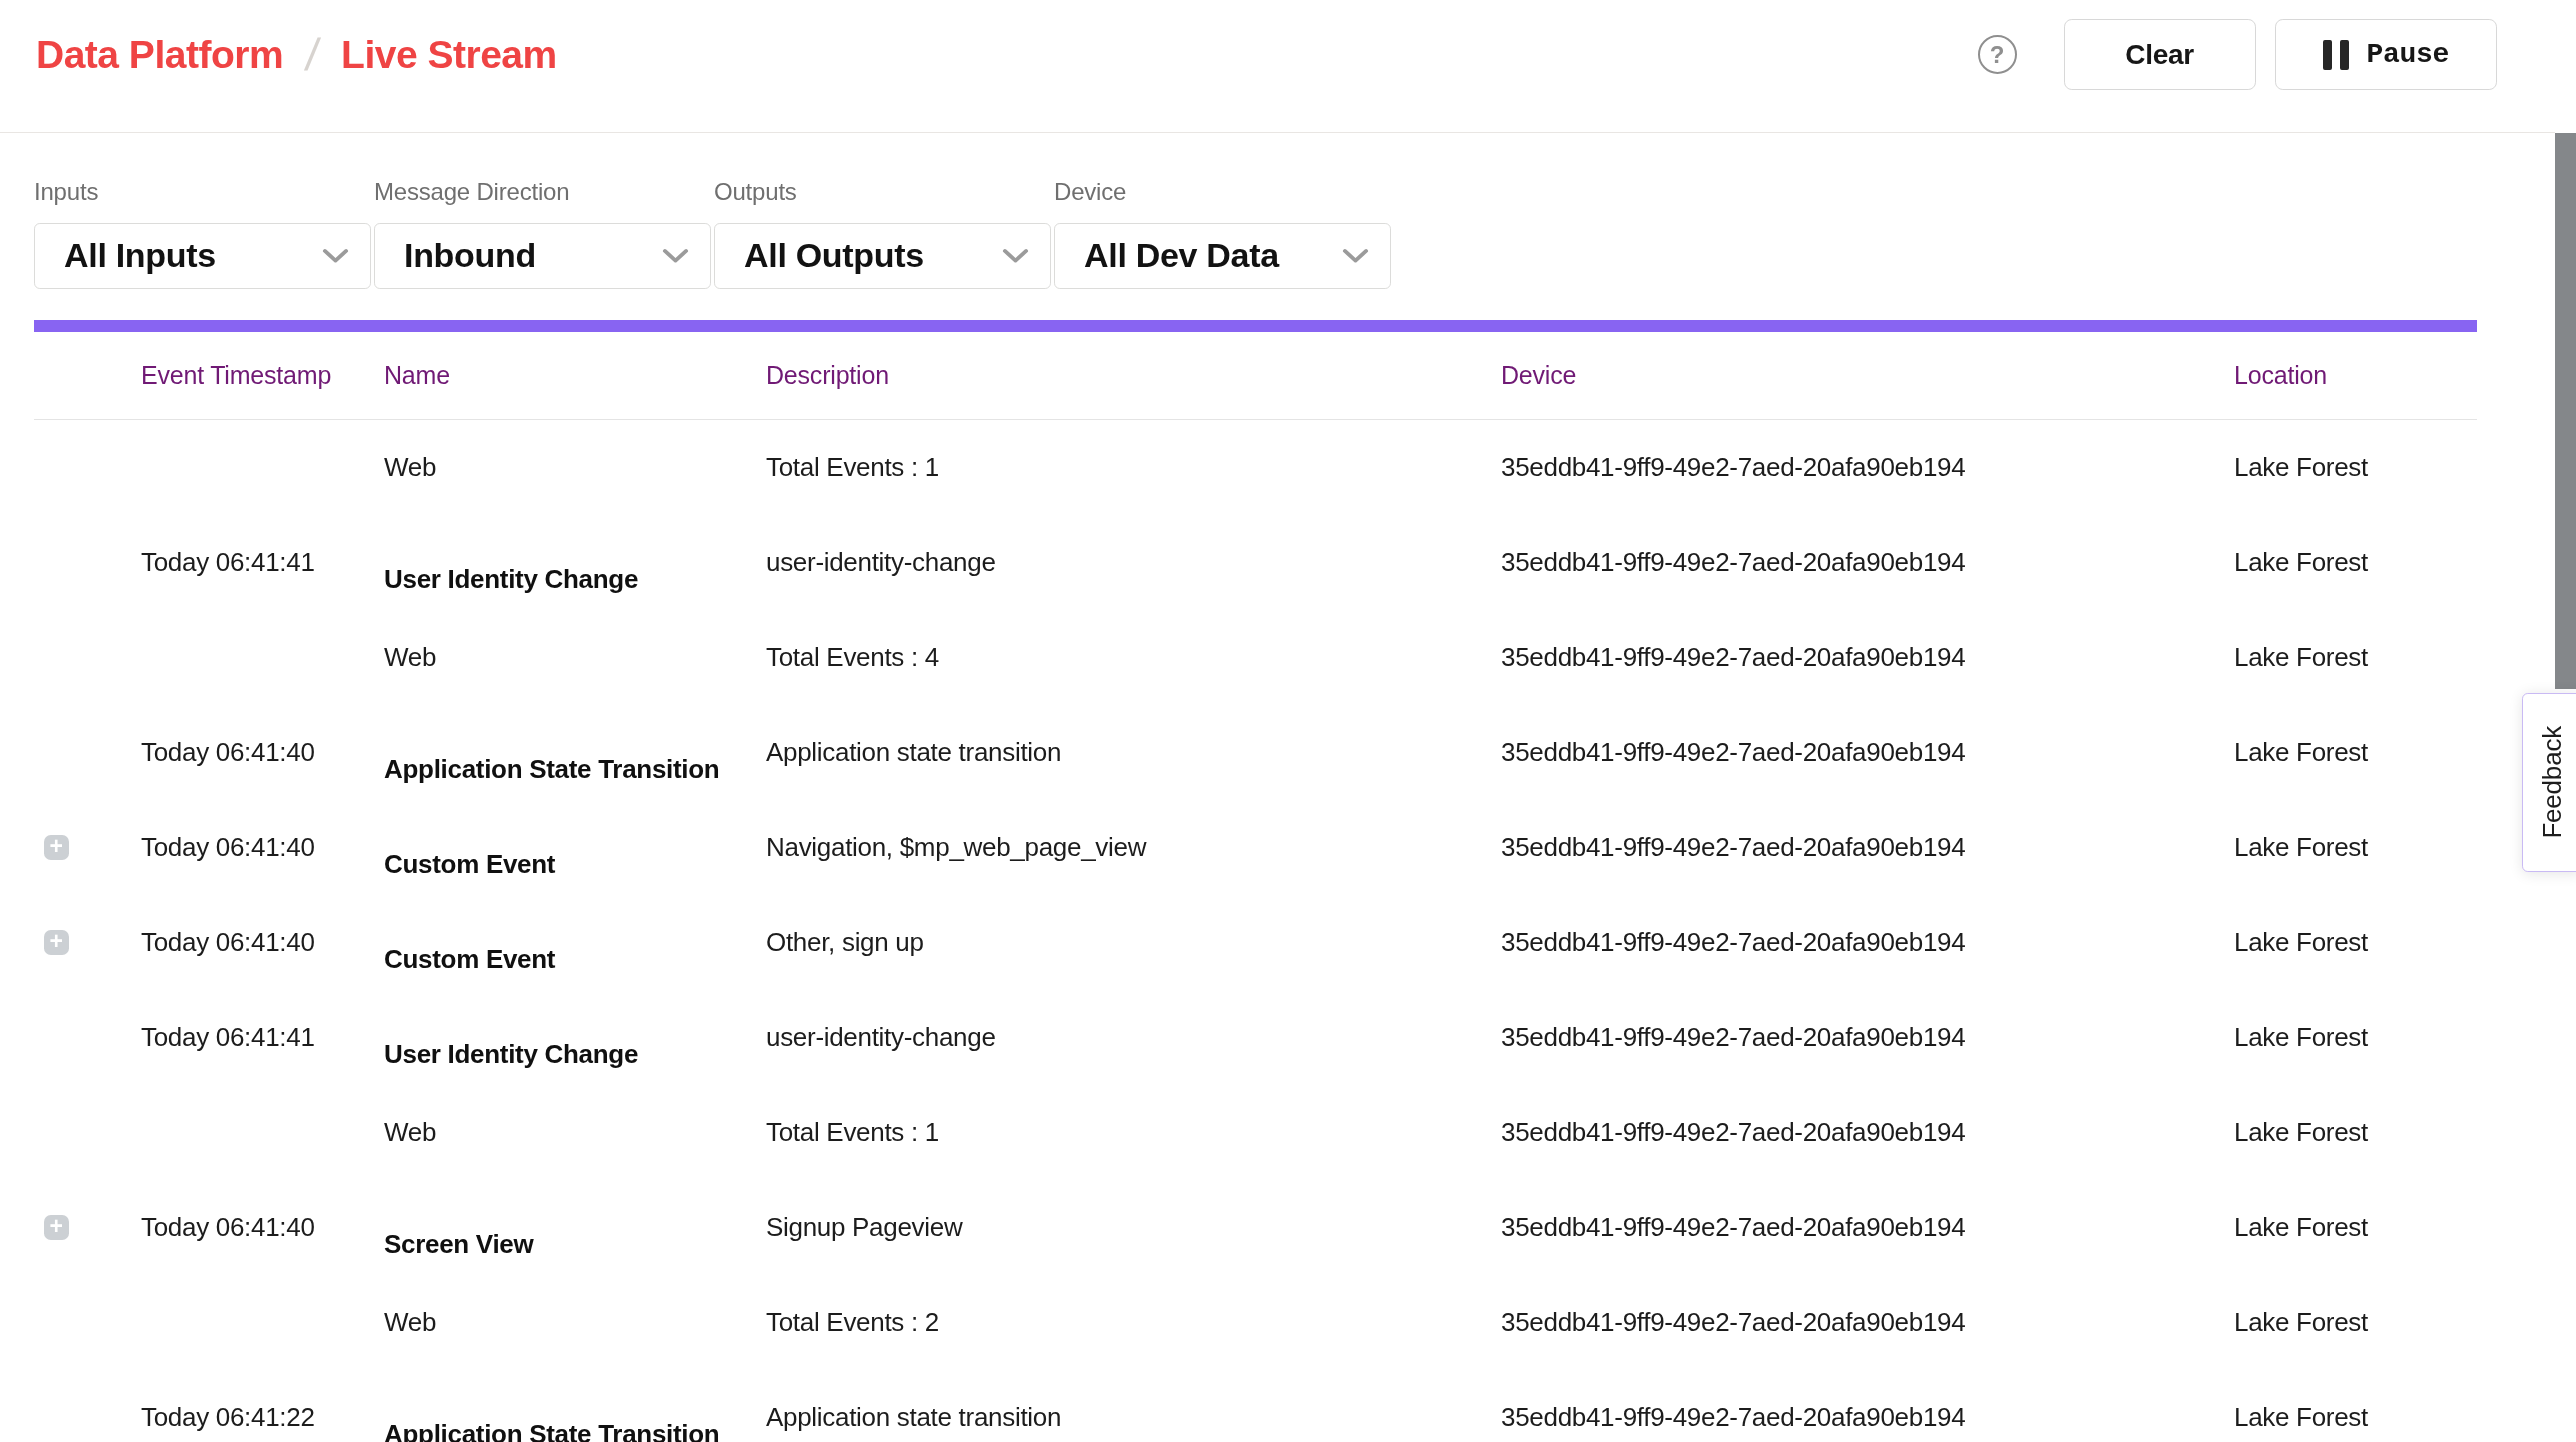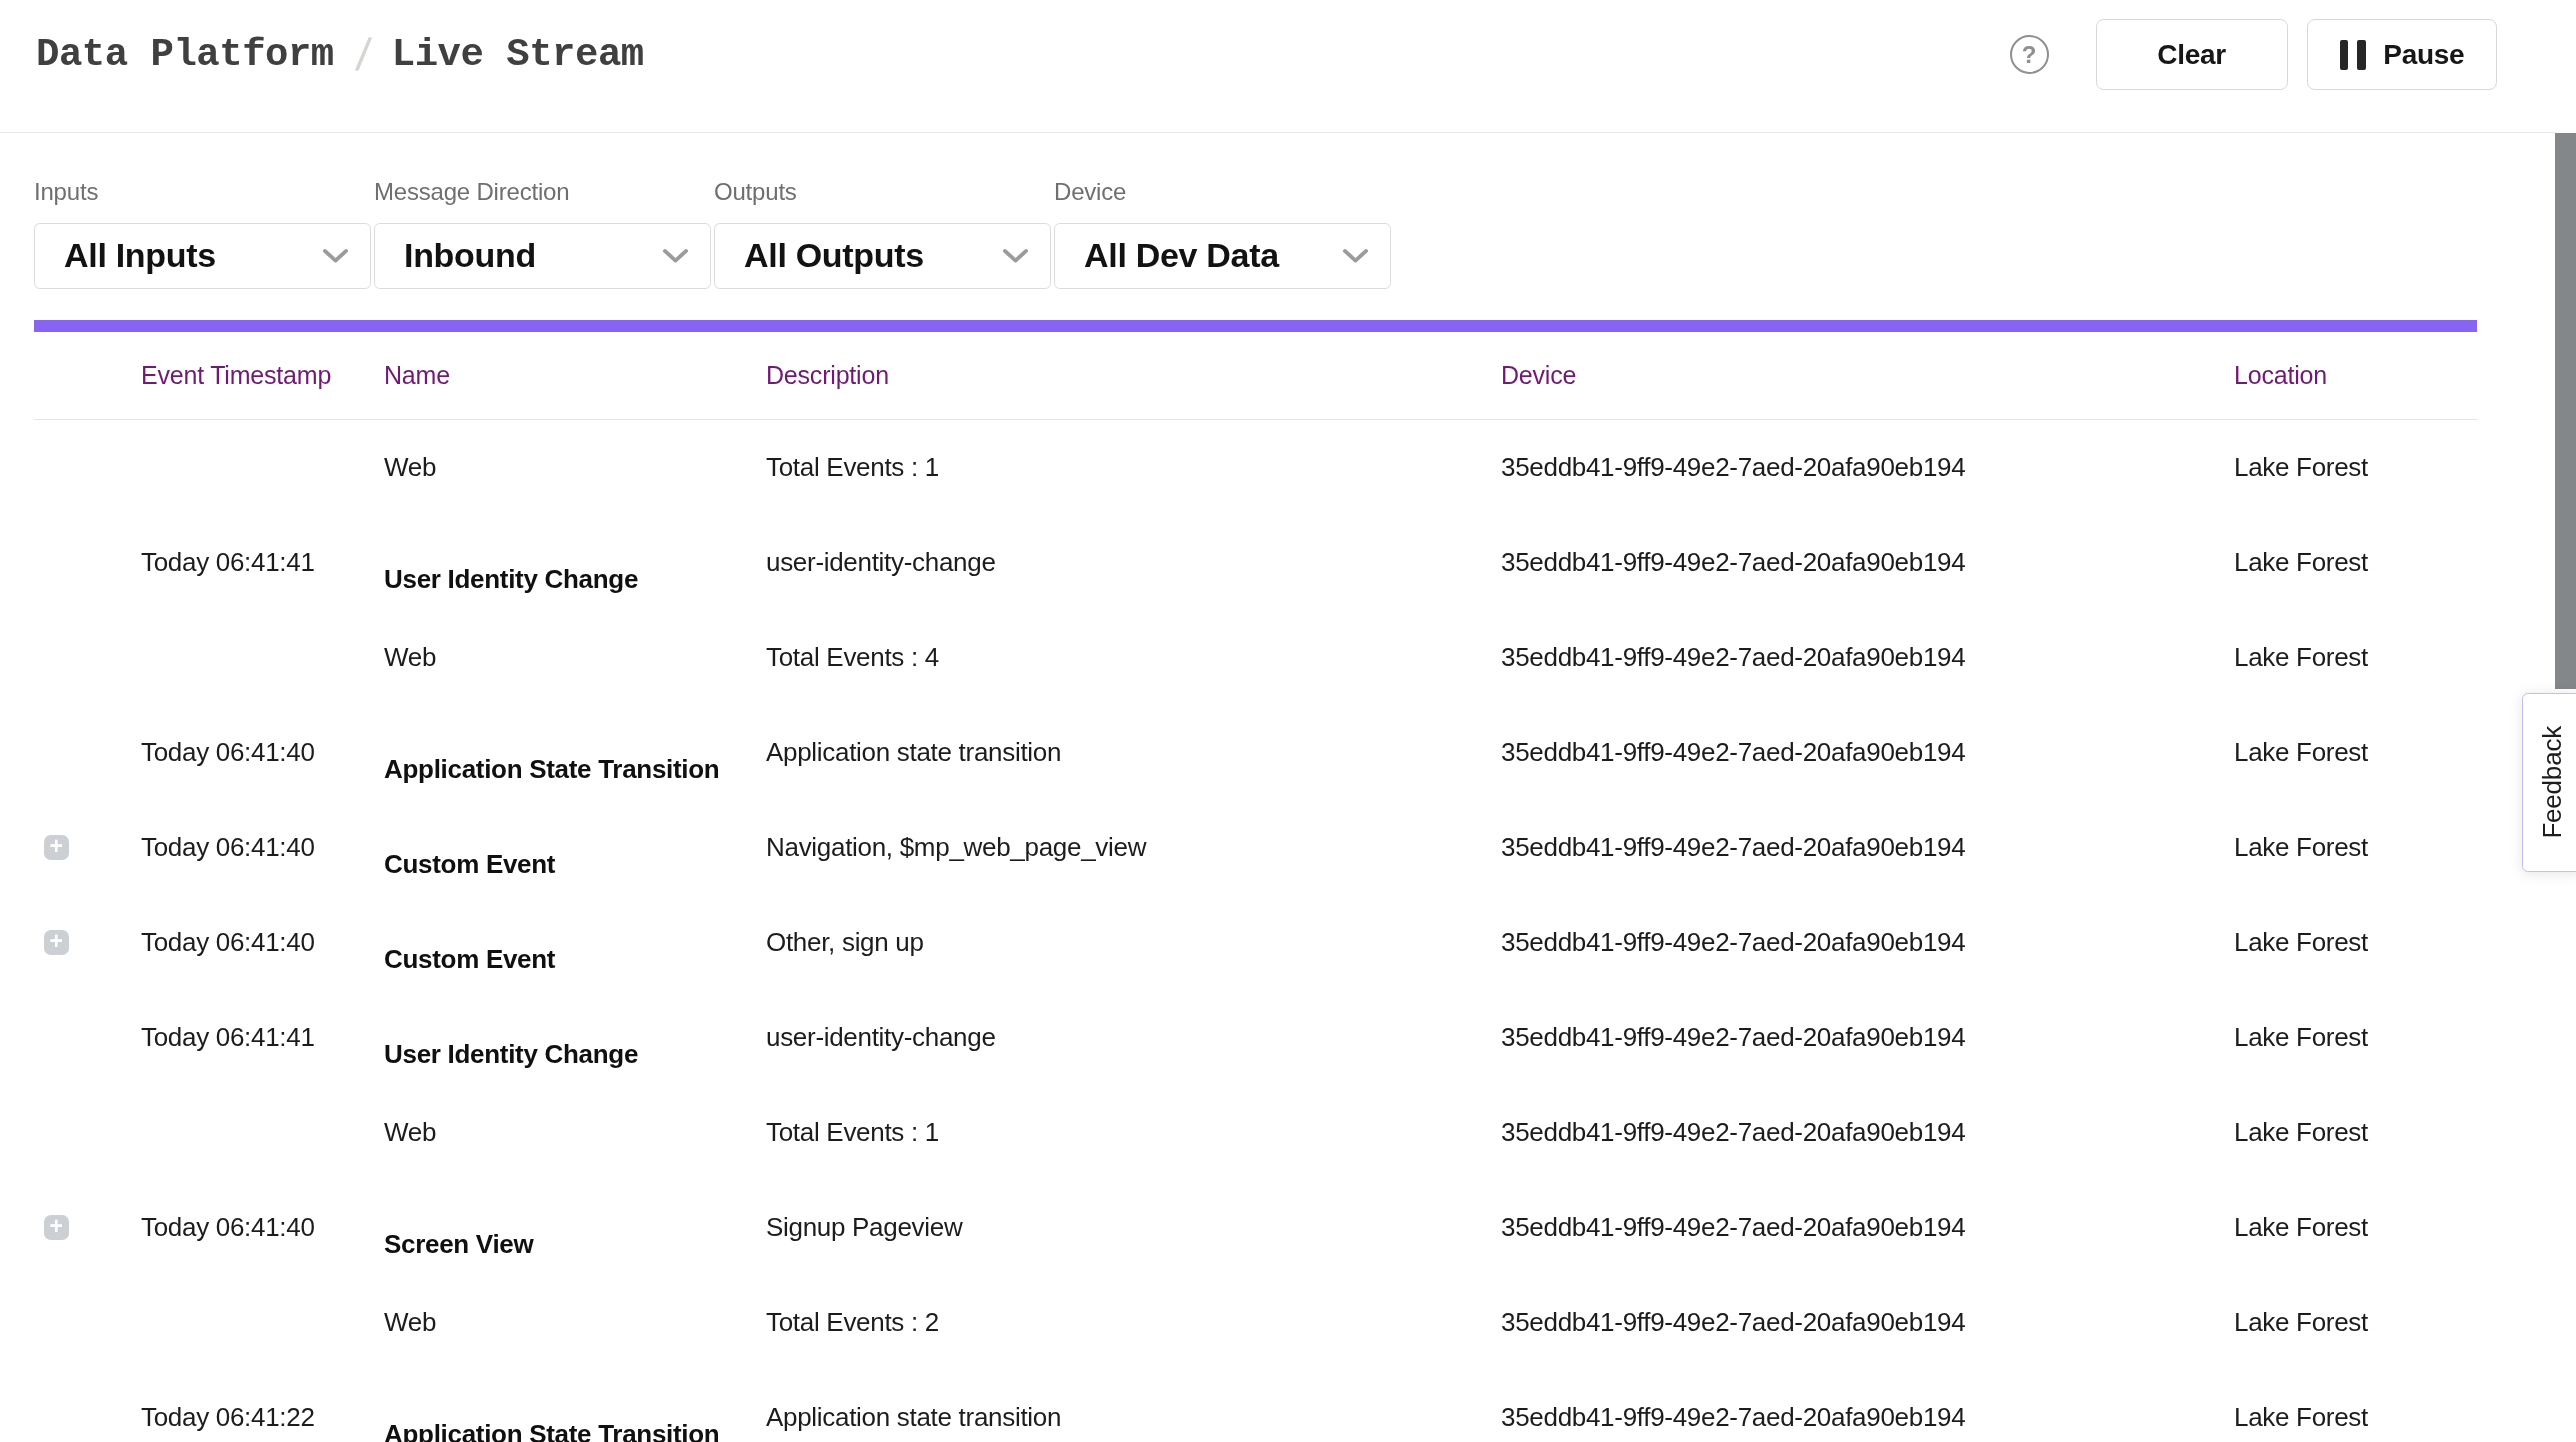--- a/index.html
+++ b/index.html
@@ -3,32 +3,32 @@
 <meta charset="utf-8">
 <style>
   * { margin:0; padding:0; box-sizing:border-box; }
   html,body { width:2576px; height:1442px; overflow:hidden; background:#fff;
     font-family:"Liberation Sans","DejaVu Sans",sans-serif; color:#1b1b1b; }
 
   
   .app-header { position:relative; height:133px; border-bottom:1.9px solid #e9e6e3; background:#fff; }
   .breadcrumb { position:absolute; left:36px; top:29px; display:flex; align-items:center;
     font-size:39px; font-weight:600; letter-spacing:-0.5px; }
-  .crumb { color:#404040;font-family:Liberation Mono, monospace; }
+  .crumb { color:#ef4444; }
   .crumb-sep { color:#d7d3cf; font-weight:300; font-size:45px; padding:0 23px; transform:skewX(-8deg); }
   .header-controls { position:absolute; right:79px; top:19.4px; height:71px; display:flex; align-items:center; }
   .help-icon { width:39px; height:39px; border:2.9px solid #8f8f8f; border-radius:50%;
     color:#8f8f8f; font-size:24px; font-weight:700; display:flex; align-items:center; justify-content:center;
     margin-right:47px; cursor:pointer; background:#fff; }
   .btn { height:71px; background:#fff; border:1.9px solid #d8d8d8; border-radius:7.8px;
     font-size:28px; font-weight:700; color:#171717; letter-spacing:-0.3px;
     display:flex; align-items:center; justify-content:center; cursor:pointer;
     font-family:"Liberation Sans","DejaVu Sans",sans-serif; }
   .btn-clear { width:192px; margin-right:19.4px; }
-  .btn-pause { width:190px; }
+  .btn-pause { width:222px;font-family:Liberation Mono, monospace; }
   .pause-glyph { display:inline-flex; gap:8.7px; margin-right:17.5px; }
   .pause-glyph i { display:block; width:8.7px; height:30px; background:#262626; border-radius:1.9px; }
 
   
   .filters { display:flex; gap:3px; margin:45px 0 0 34px; }
   .filter-group { width:337px; }
   .filter-label { font-size:24px; color:#6f6f6f; margin-bottom:16.5px; letter-spacing:-0.2px; }
   .filter-select { position:relative; width:337px; height:66px; background:#fff;
     border:1.9px solid #dcdcda; border-radius:5.8px; display:flex; align-items:center;
     padding:0 58px 0 29px; cursor:pointer; font-family:"Liberation Sans","DejaVu Sans",sans-serif; }

